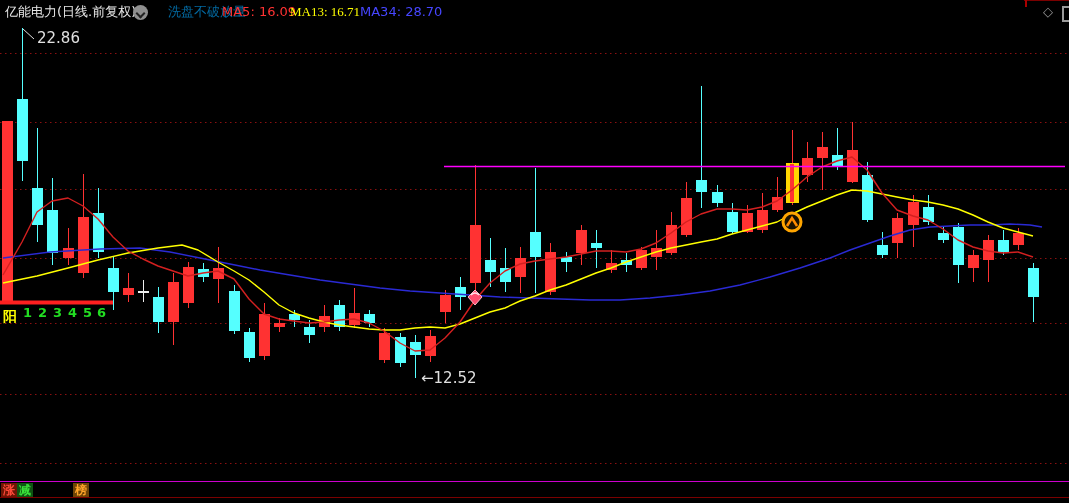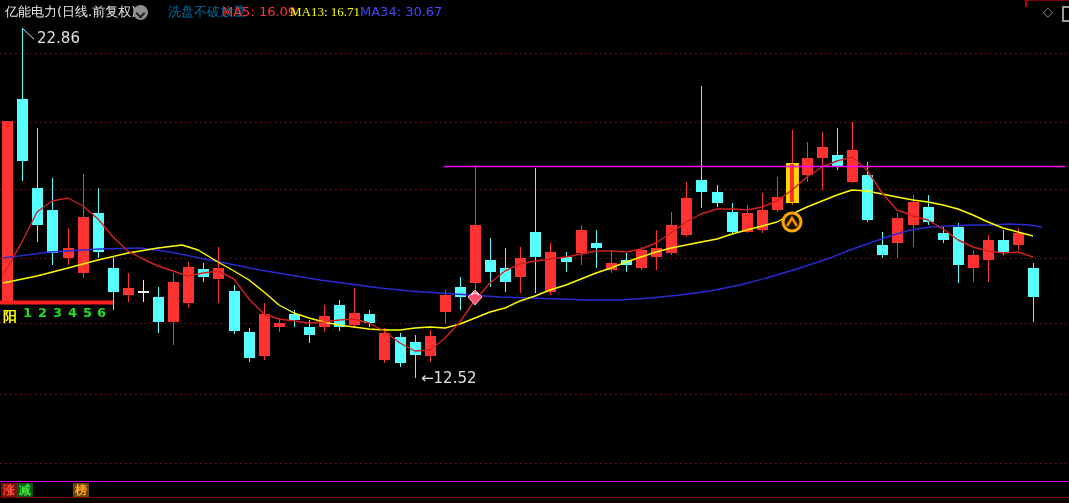--- a/index.html
+++ b/index.html
@@ -201,21 +201,21 @@
       <text x="421" y="383" fill="#E0E0E0" font-size="15" font-family="DejaVu Sans, Liberation Sans, sans-serif" font-weight="normal">←12.52</text>
     </svg>
 </div>
 
 <div class="hdr">
   <span class="t-title">亿能电力(日线.前复权)</span>
   <div class="dd-icon"></div>
   <span class="t-ind">洗盘不破放量</span>
   <span class="t-ma5" style="color: rgb(255, 50, 50);">MA5: 16.09</span>
   <span class="t-ma13" style="color: rgb(255, 255, 0); font-family: Liberation Serif, serif;">MA13: 16.71</span>
-  <span class="t-ma34" style="color: rgb(70, 70, 255);">MA34: 30.67</span>
+  <span class="t-ma34" style="color: rgb(70, 70, 255);">MA34: 28.70</span>
   <span class="corner-diamond">◇</span>
   <div class="corner-clip"></div>
   <div class="frame-mark-h"></div>
   <div class="frame-mark-v"></div>
 </div>
 
 <div>
   <div class="ftr-sep-top" style="background: rgb(204, 0, 204);"></div>
   <span class="ftr-tab tab-0" style="color: rgb(255, 74, 58); background: rgb(110, 21, 5);">涨</span>
   <span class="ftr-tab tab-1" style="color: rgb(58, 226, 58); background: rgb(14, 84, 18);">减</span>

